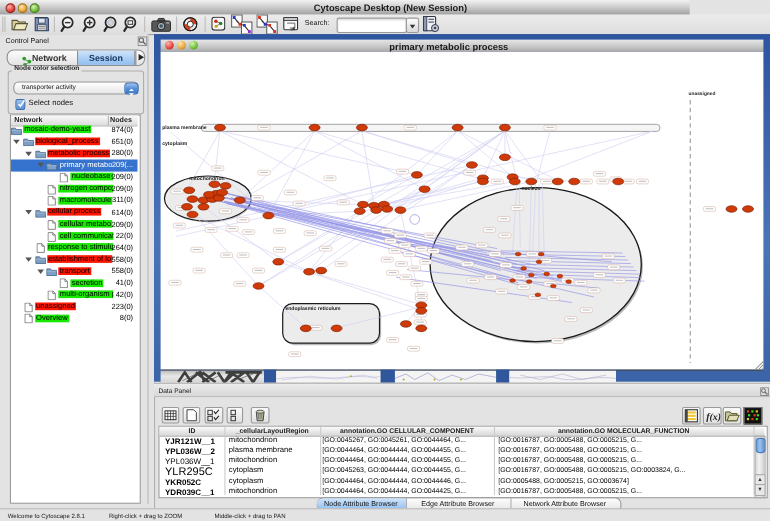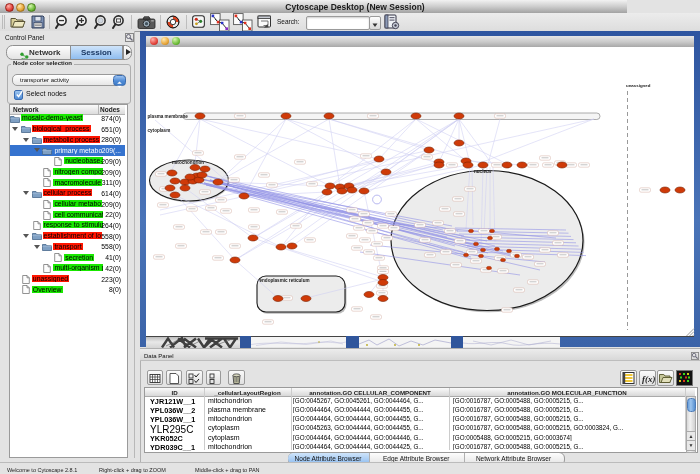--- a/index.html
+++ b/index.html
@@ -262,20 +262,21 @@
 <path d="M0.7 0.5 L5 0.5 L7.3 2.8 L7.3 8.5 L0.7 8.5 Z" fill="#fdfdfd" stroke="#777" stroke-width="0.8"></path>
 <path d="M5 0.5 L5 2.8 L7.3 2.8" fill="none" stroke="#777" stroke-width="0.8"></path>
   </svg>
 <div class="abs" style="left:31.8px;top:285.59999999999985px;max-width:69.2px;overflow:hidden;white-space:nowrap;font-size:6.9px;color:#000;background:#19e800;padding:0 1px;">Overview</div>
 <div class="abs" style="left:95px;top:286.1999999999999px;width:26px;text-align:right;font-size:6.8px;color:#000;">8(0)</div>
 <div class="abs" style="left:140px;top:31px;width:560px;height:316px;background:linear-gradient(#2e55a0,#4a74b8 60%,#3b63a8);"></div>
 <div class="abs" style="left:146px;top:35.5px;width:548px;height:11.5px;background:linear-gradient(#e6e6e6,#c9c9c9 55%,#a8a8a8);border-bottom:1px solid #777;">
  <div class="tl" style="left:4px;top:1.5px;width:8px;height:8px;background:radial-gradient(circle at 35% 30%,#ffb3ad,#e3433a 60%,#9f1f16);"></div>
  <div class="tl" style="left:15px;top:1.5px;width:8px;height:8px;background:radial-gradient(circle at 35% 30%,#ffe9b0,#e8a63a 60%,#a56f12);"></div>
  <div class="tl" style="left:26px;top:1.5px;width:8px;height:8px;background:radial-gradient(circle at 35% 30%,#d7f5b0,#6fbe3a 60%,#3f7d12);"></div>
+ <div class="abs" style="left:0;top:1.8px;width:524px;text-align:center;font-size:8.5px;font-weight:bold;color:#1a1a1a;">primary metabolic process</div>
 </div>
 <div class="abs" style="left:146px;top:47px;width:548px;height:288.5px;background:#fff;overflow:hidden;"></div>
 <div class="abs" style="left:146px;top:335.5px;width:548px;height:1.5px;background:#444;"></div>
 <svg class="abs" style="left:146px;top:47px" width="548" height="288" viewBox="146 47 548 288">
     <rect x="183" y="113" width="417" height="6.5" rx="3.2" fill="#f5f5f5" stroke="#8a8a8a" stroke-width="0.7"></rect>
     <ellipse cx="189.8" cy="181.8" rx="39.5" ry="20.5" fill="#666" opacity="0.35"></ellipse>
     <ellipse cx="189" cy="180.5" rx="39.5" ry="20.5" fill="#ececec" stroke="#1a1a1a" stroke-width="1.1"></ellipse>
     <ellipse cx="488.5" cy="242.3" rx="96" ry="70" fill="#555" opacity="0.4"></ellipse>
     <ellipse cx="487" cy="240.5" rx="96" ry="70" fill="#ececec" stroke="#1a1a1a" stroke-width="1.2"></ellipse>
     <rect x="258.5" y="277.8" width="88" height="36" rx="9" fill="#555" opacity="0.4"></rect>
@@ -735,21 +736,21 @@
 <div class="abs" style="left:449px;top:388.5px;width:236px;text-align:center;font-size:6.2px;font-weight:bold;color:#222;overflow:hidden;white-space:nowrap;">annotation.GO MOLECULAR_FUNCTION</div>
 <div class="abs" style="left:685px;top:388px;width:1px;height:62px;background:#ccc;"></div>
 <div class="abs" style="left:150px;top:396.5px;font-size:7.3px;font-weight:bold;color:#000;white-space:nowrap;">YJR121W__1</div>
 <div class="abs" style="left:208px;top:396.5px;font-size:7px;color:#000;white-space:nowrap;">mitochondrion</div>
 <div class="abs" style="left:293px;top:396.5px;width:137px;font-size:6.3px;color:#000;white-space:nowrap;overflow:hidden;">[GO:0045267, GO:0045261, GO:0044464, G...</div>
 <div class="abs" style="left:453px;top:396.5px;width:178px;font-size:6.3px;color:#000;white-space:nowrap;overflow:hidden;">[GO:0016787, GO:0005488, GO:0005215, G...</div>
 <div class="abs" style="left:150px;top:405.8px;font-size:7.3px;font-weight:bold;color:#000;white-space:nowrap;">YPL036W__2</div>
 <div class="abs" style="left:208px;top:405.8px;font-size:7px;color:#000;white-space:nowrap;">plasma membrane</div>
 <div class="abs" style="left:293px;top:405.8px;width:137px;font-size:6.3px;color:#000;white-space:nowrap;overflow:hidden;">[GO:0044464, GO:0044444, GO:0044455, G...</div>
 <div class="abs" style="left:453px;top:405.8px;width:178px;font-size:6.3px;color:#000;white-space:nowrap;overflow:hidden;">[GO:0016787, GO:0005488, GO:0005215, G...</div>
-<div class="abs" style="left:150px;top:415.1px;font-size:7.3px;font-weight:bold;color:#000;white-space:nowrap;">YPL036W__1</div>
+<div class="abs" style="left:150px;top:415.1px;font-size:7.3px;font-weight:normal;color:#000;white-space:nowrap;">YPL036W__1</div>
 <div class="abs" style="left:208px;top:415.1px;font-size:7px;color:#000;white-space:nowrap;">mitochondrion</div>
 <div class="abs" style="left:293px;top:415.1px;width:137px;font-size:6.3px;color:#000;white-space:nowrap;overflow:hidden;">[GO:0044464, GO:0044444, GO:0044455, G...</div>
 <div class="abs" style="left:453px;top:415.1px;width:178px;font-size:6.3px;color:#000;white-space:nowrap;overflow:hidden;">[GO:0016787, GO:0005488, GO:0005215, G...</div>
 <div class="abs" style="left:150px;top:424.40000000000003px;font-size:10px;font-weight:normal;color:#000;white-space:nowrap;">YLR295C</div>
 <div class="abs" style="left:208px;top:424.40000000000003px;font-size:7px;color:#000;white-space:nowrap;">cytoplasm</div>
 <div class="abs" style="left:293px;top:424.40000000000003px;width:137px;font-size:6.3px;color:#000;white-space:nowrap;overflow:hidden;">[GO:0045263, GO:0044444, GO:0044455, G...</div>
 <div class="abs" style="left:453px;top:424.40000000000003px;width:178px;font-size:6.3px;color:#000;white-space:nowrap;overflow:hidden;">[GO:0016787, GO:0005488, GO:0005215, GO:0003824, G...</div>
 <div class="abs" style="left:150px;top:433.70000000000005px;font-size:7.3px;font-weight:bold;color:#000;white-space:nowrap;">YKR052C</div>
 <div class="abs" style="left:208px;top:433.70000000000005px;font-size:7px;color:#000;white-space:nowrap;">cytoplasm</div>
 <div class="abs" style="left:293px;top:433.70000000000005px;width:137px;font-size:6.3px;color:#000;white-space:nowrap;overflow:hidden;">[GO:0044464, GO:0044444, GO:0044446, G...</div>

